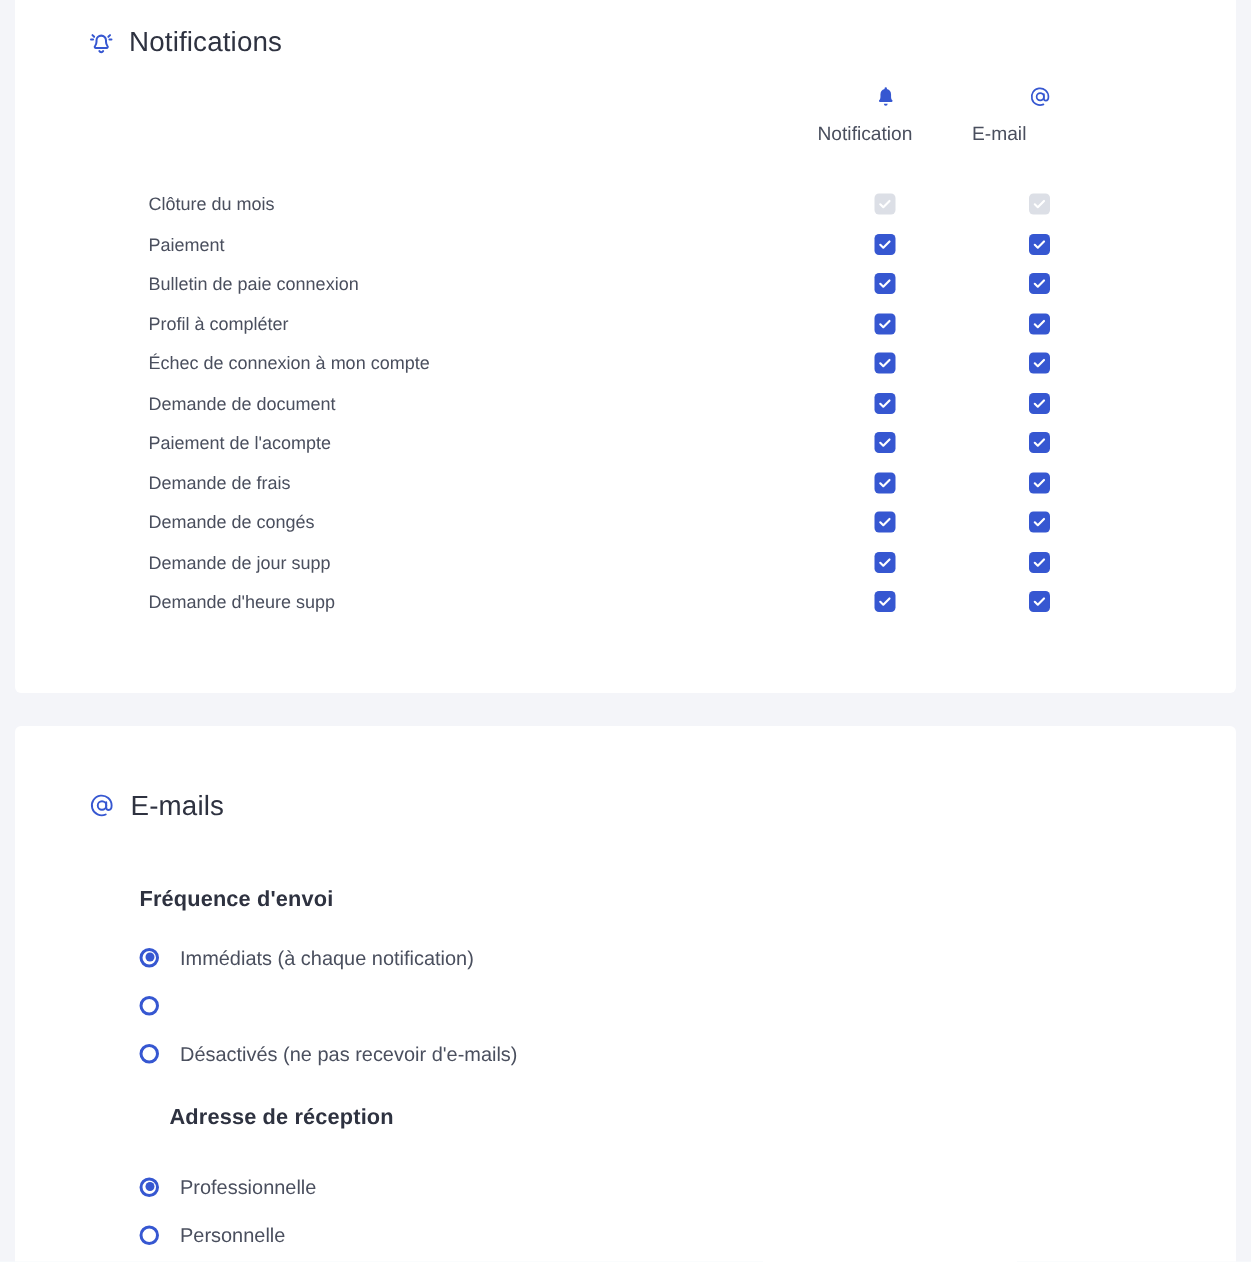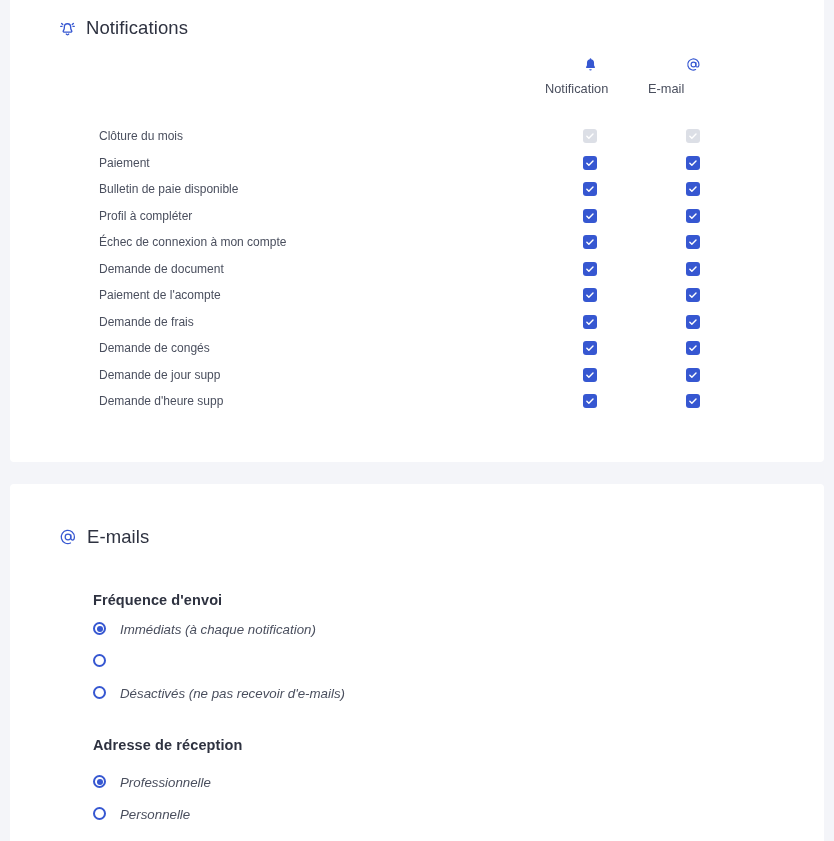--- a/index.html
+++ b/index.html
@@ -132,32 +132,31 @@
   
   .sub-title {
     position: absolute;
     left: 83px;
     color: #2e3240;
     font-size: 14.5px;
     font-weight: bold;
     letter-spacing: .1px;
   }
   #sub-frequence { top: 108px; text-align: right; }
-  #sub-adresse { top: 253px; }
+  #sub-adresse { top: 253px; margin-left: 20px; }
 
   .radio-group { position: absolute; left: 83px; }
   #group-frequence { top: 138px; }
   #group-adresse { top: 291px; }
 
   .radio-row {
     display: flex;
-    align-items: flex-start;
+    align-items: center;
     height: 32px;
     cursor: pointer;
-    font-style: italic;
   }
   .radio {
     width: 13px;
     height: 13px;
     border-radius: 50%;
     border: 2px solid #3657d1;
     background: #ffffff;
     display: flex;
     align-items: center;
     justify-content: center;
@@ -248,21 +247,21 @@
             </div>
             <div class="cbx-cell c-email">
               <div class="cbx">
                 <svg width="10" height="10" viewBox="0 0 14 14" fill="none" stroke="#ffffff" stroke-width="2" stroke-linecap="round" stroke-linejoin="round">
                   <path d="M2.6 7.3 5.4 10 11.2 4.2"></path>
                 </svg>
               </div>
             </div>
           </div>
           <div class="row">
-            <div class="row-label">Bulletin de paie disponible</div>
+            <div class="row-label">Bulletin de paie connexion</div>
             <div class="cbx-cell c-notification">
               <div class="cbx">
                 <svg width="10" height="10" viewBox="0 0 14 14" fill="none" stroke="#ffffff" stroke-width="2" stroke-linecap="round" stroke-linejoin="round">
                   <path d="M2.6 7.3 5.4 10 11.2 4.2"></path>
                 </svg>
               </div>
             </div>
             <div class="cbx-cell c-email">
               <div class="cbx">
                 <svg width="10" height="10" viewBox="0 0 14 14" fill="none" stroke="#ffffff" stroke-width="2" stroke-linecap="round" stroke-linejoin="round">

